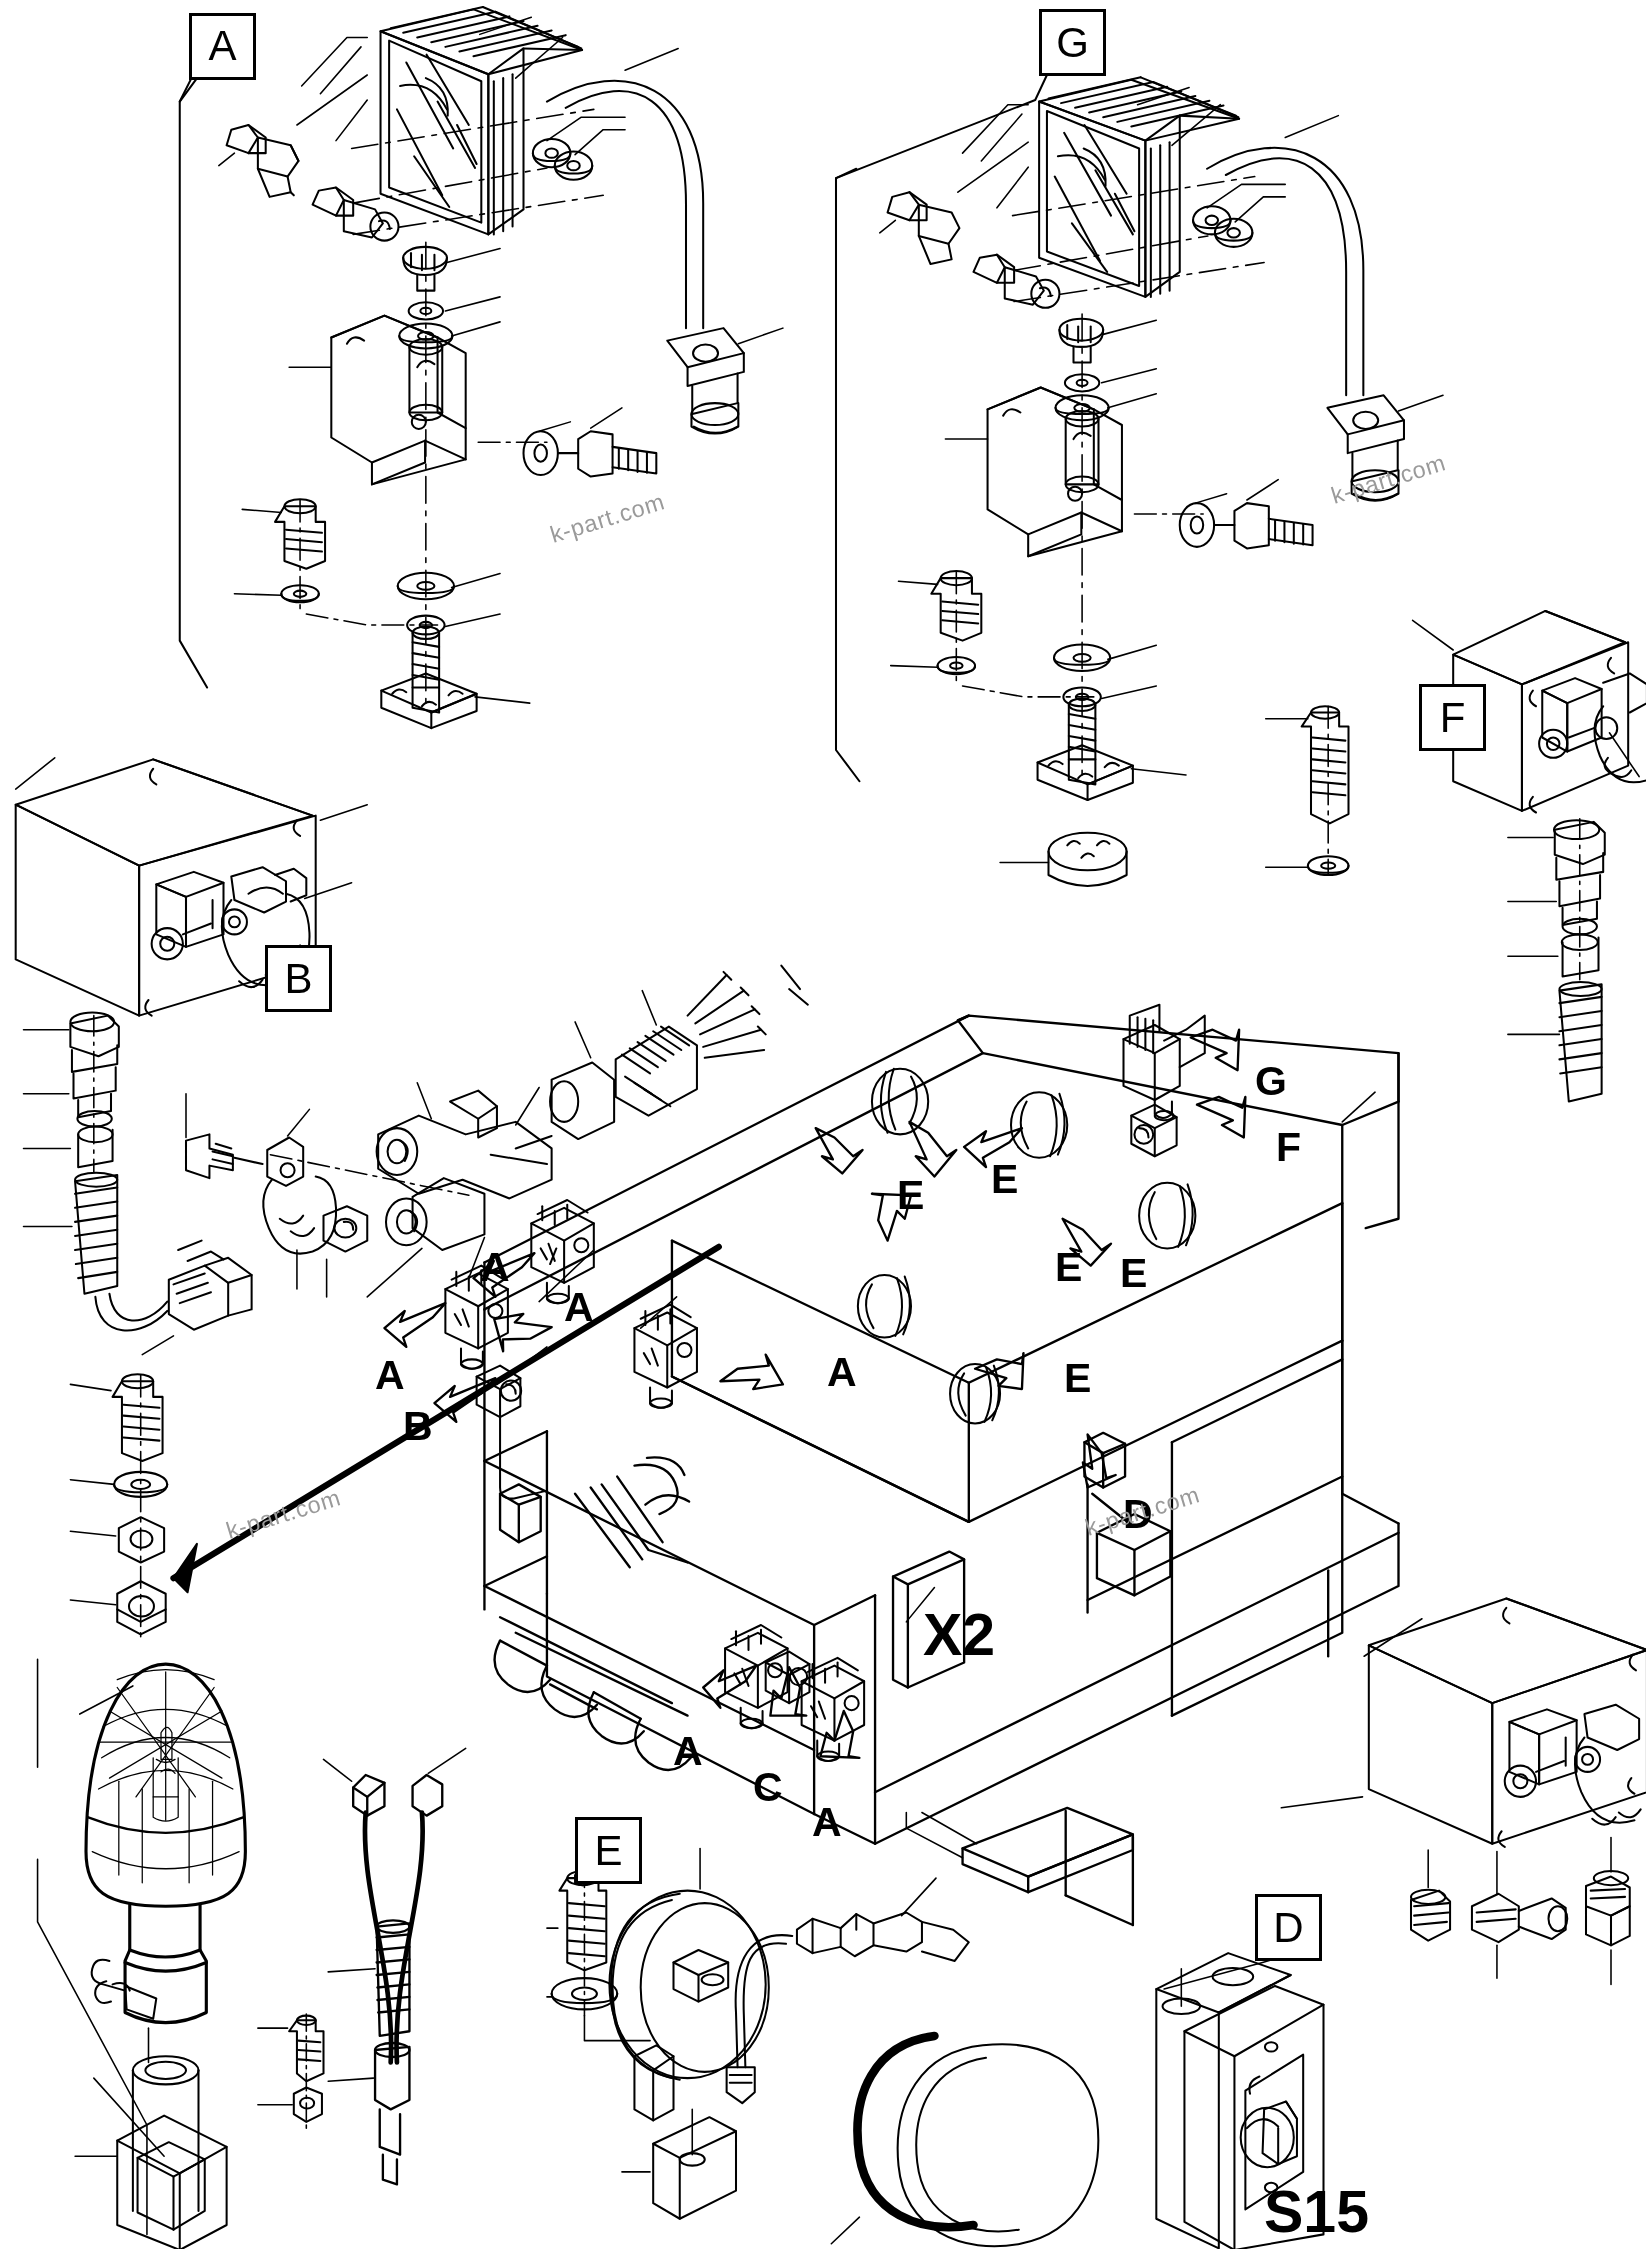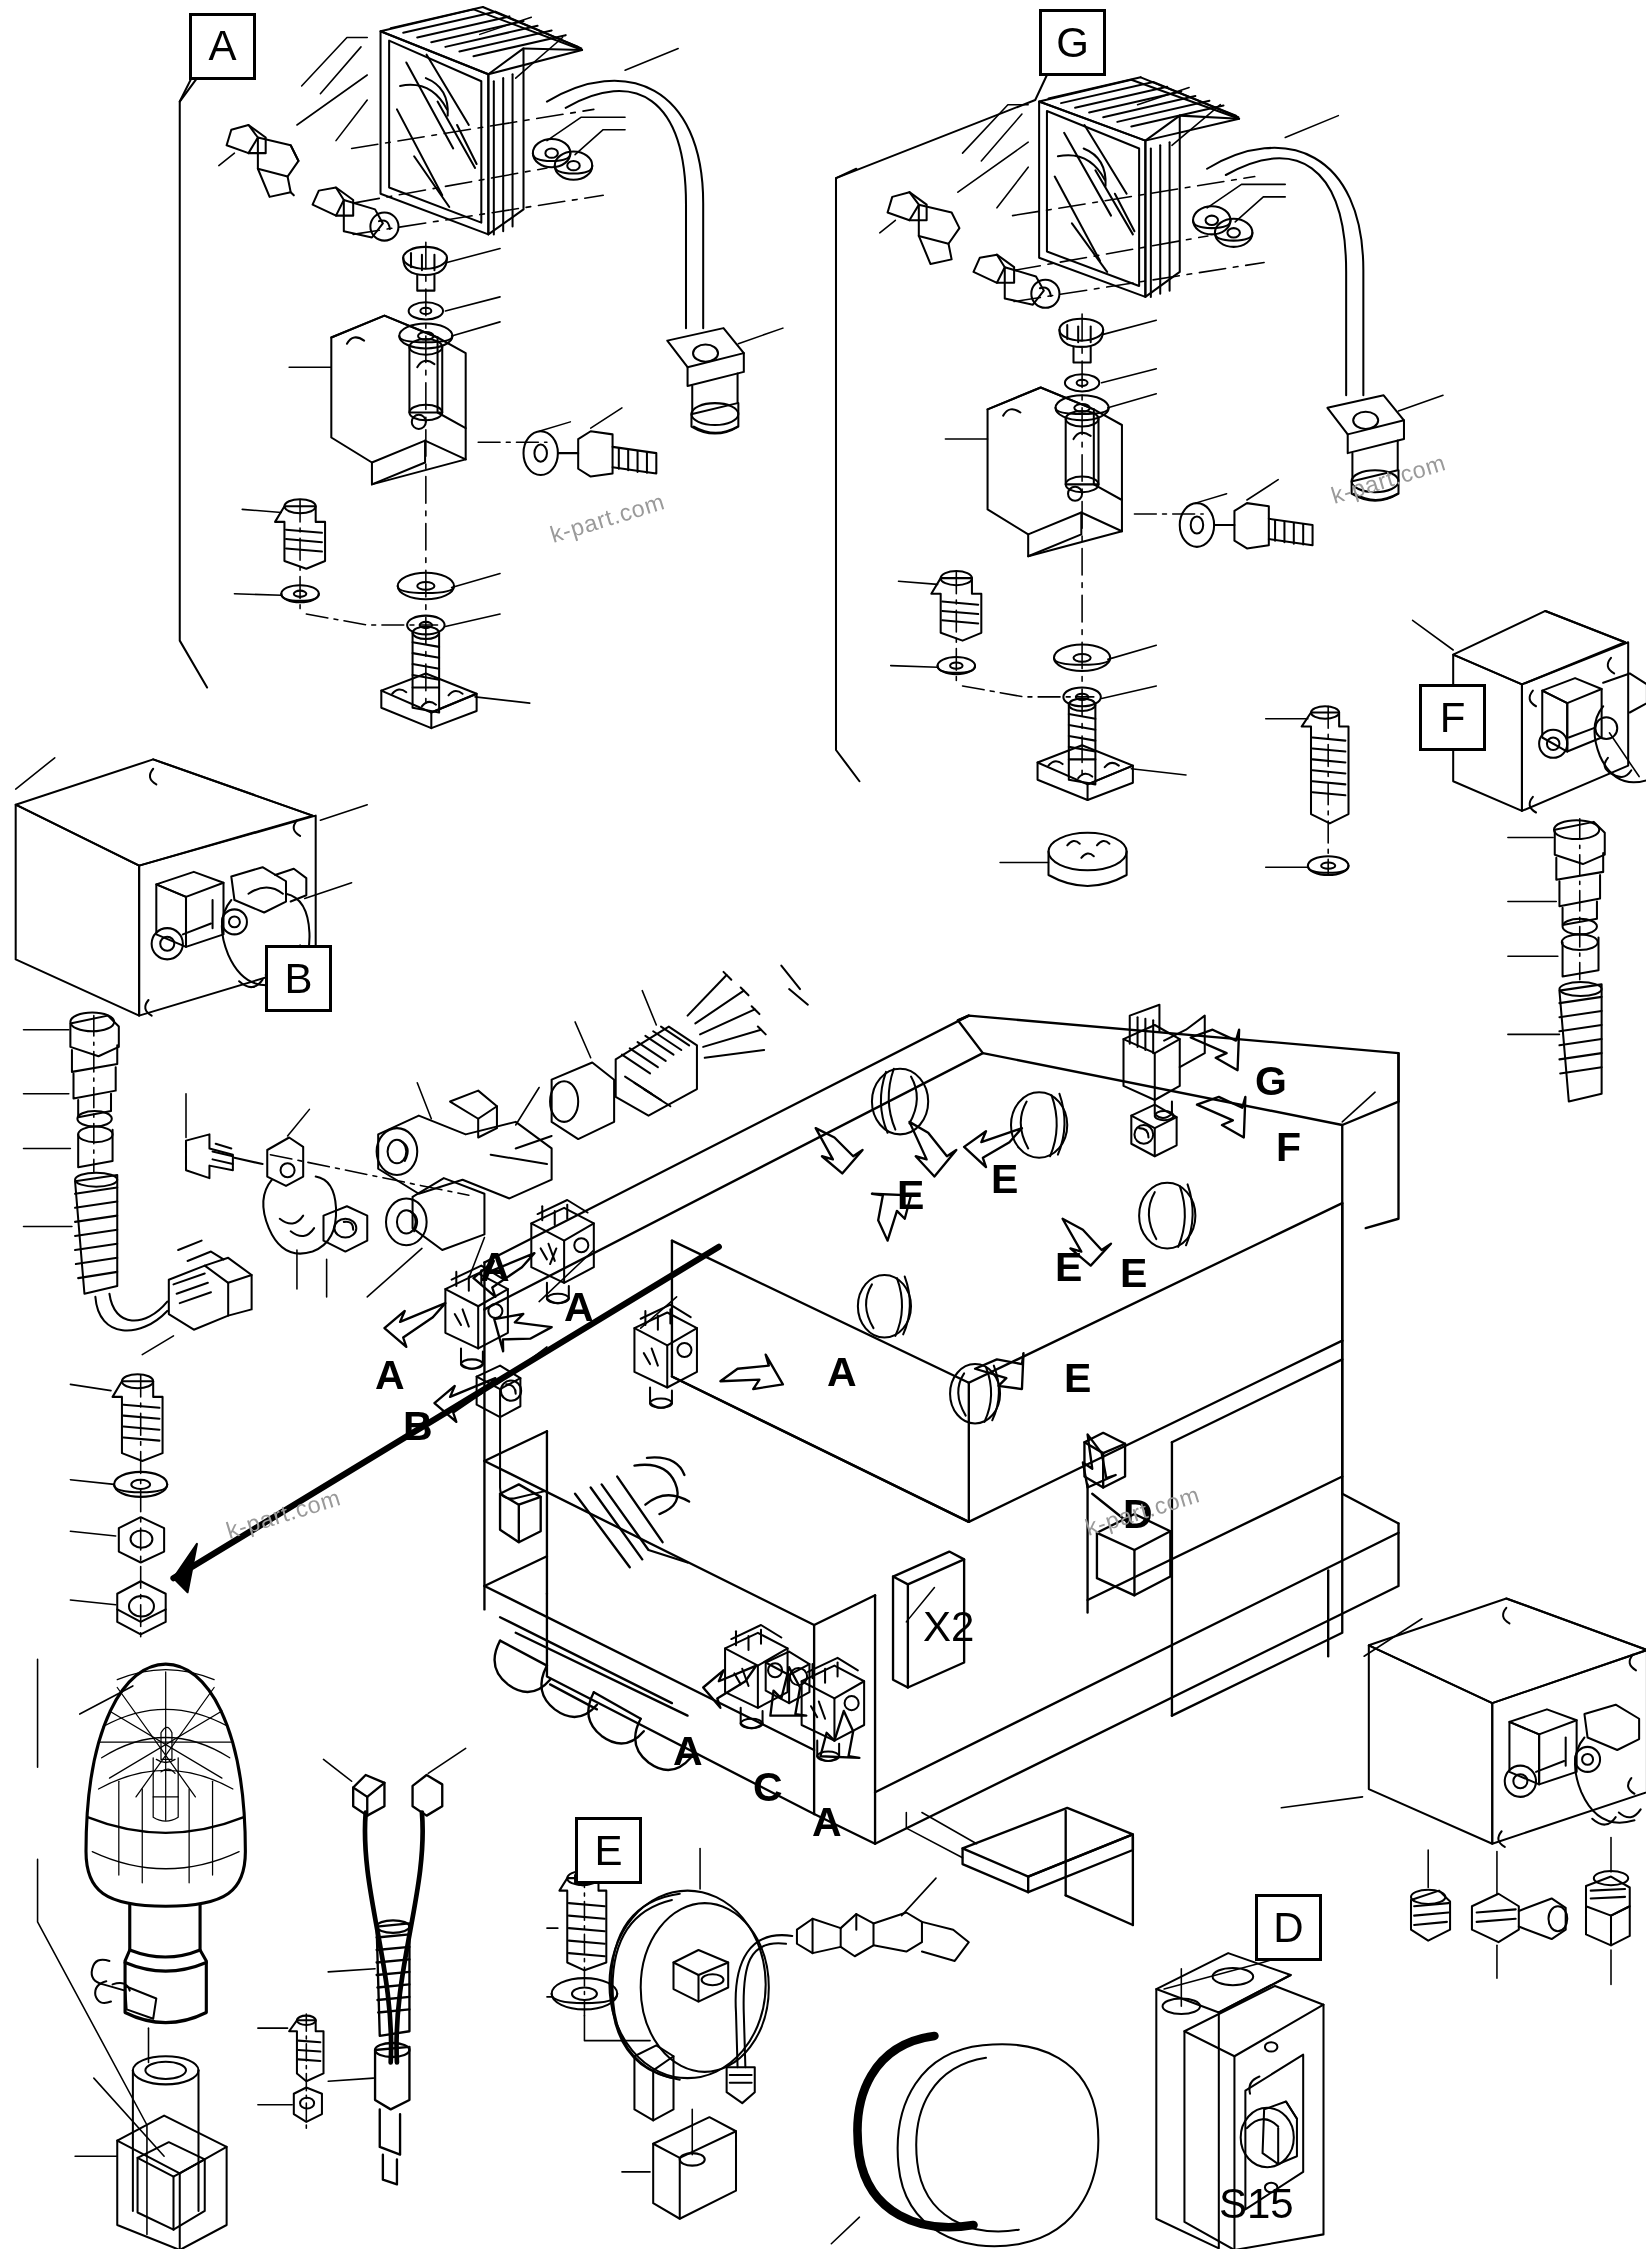--- a/index.html
+++ b/index.html
@@ -6,21 +6,21 @@
   html,body{margin:0;padding:0;background:#ffffff;}
   body{font-family:"Liberation Sans",sans-serif;}
   #stage{position:relative;width:1647px;height:2250px;background:#fff;overflow:hidden;}
   svg#art{position:absolute;left:0;top:0;width:1647px;height:2250px;}
   .lbl-box{position:absolute;border:3.1px solid #000;background:#fff;
            display:flex;align-items:center;justify-content:center;
            font-size:42px;font-weight:400;color:#000;line-height:1;
            font-family:"Liberation Sans",sans-serif;}
   .callout{position:absolute;font-size:41px;font-weight:700;color:#000;
            font-family:"Liberation Sans",sans-serif;line-height:1;}
-  .bigtext{position:absolute;font-size:42px;font-weight:400;color:#000;
+  .bigtext{position:absolute;font-size:59px;font-weight:700;color:#000;
            font-family:"Liberation Sans",sans-serif;line-height:1;}
   .wm{position:absolute;font-size:23.4px;color:#9a9a9a;letter-spacing:0.8px;
       font-family:"Liberation Sans",sans-serif;
       transform:rotate(-17deg);transform-origin:left top;white-space:nowrap;}
 </style>
 </head>
 <body>
 
 <div id="stage">
 
@@ -1215,21 +1215,21 @@
 <div class="callout" style="left:897px;top:1175px;">E</div>
 <div class="callout" style="left:991px;top:1159px;">E</div>
 <div class="callout" style="left:1055px;top:1247px;">E</div>
 <div class="callout" style="left:1120px;top:1253px;">E</div>
 <div class="callout" style="left:1064px;top:1358px;">E</div>
 <div class="callout" style="left:1123px;top:1494px;">D</div>
 <div class="callout" style="left:1276px;top:1127px;">F</div>
 <div class="callout" style="left:1255px;top:1061px;">G</div>
 
 <div class="bigtext" style="left:923px;top:1606px;">X2</div>
-<div class="bigtext" style="left:1219px;top:2183px;">S15</div>
+<div class="bigtext" style="left:1264px;top:2183px;">S15</div>
 
 <div class="wm" style="left:547px;top:523px;">k-part.com</div>
 <div class="wm" style="left:1328px;top:484px;">k-part.com</div>
 <div class="wm" style="left:223px;top:1519px;">k-part.com</div>
 <div class="wm" style="left:1082px;top:1516px;">k-part.com</div>
 
 </div>
 
 
 </body></html>

